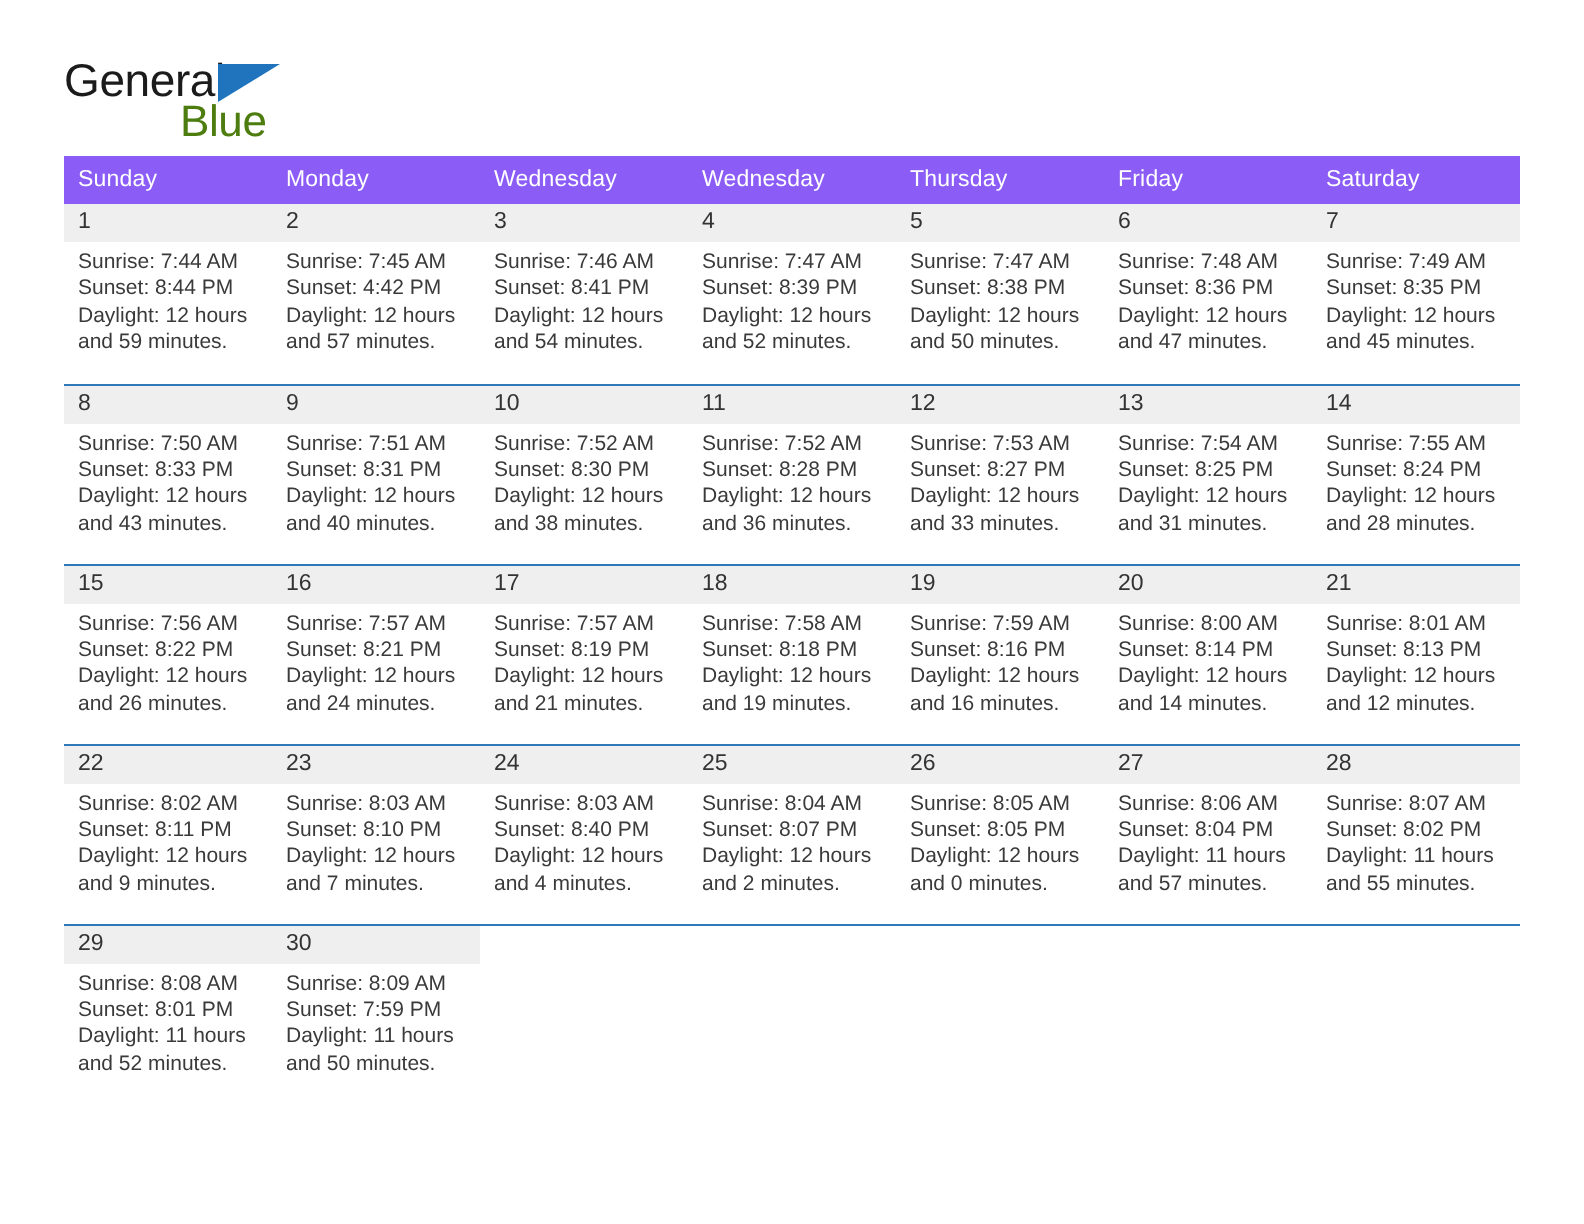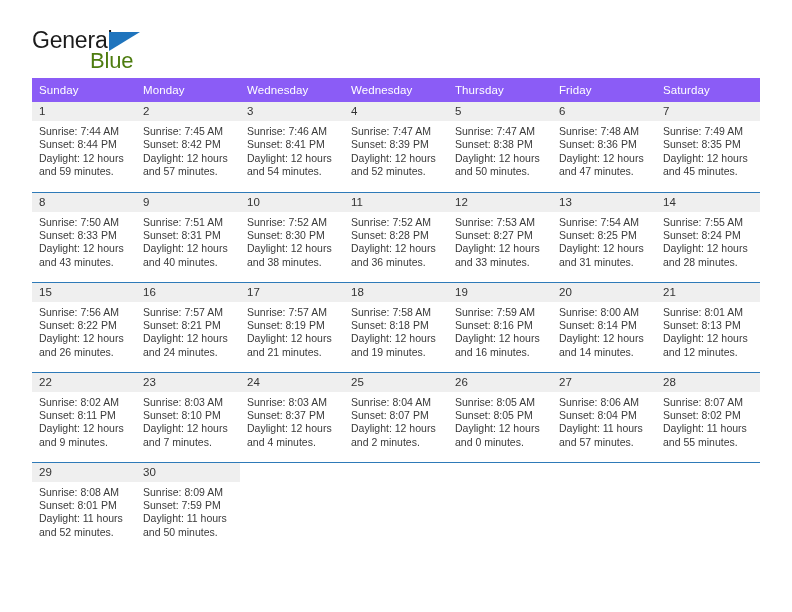--- a/index.html
+++ b/index.html
@@ -179,21 +179,21 @@
               <div>Sunrise: 7:44 AM</div>
               <div>Sunset: 8:44 PM</div>
               <div>Daylight: 12 hours</div>
               <div>and 59 minutes.</div>
             </div>
           </td>
           <td>
             <div class="daynum">2</div>
             <div class="details">
               <div>Sunrise: 7:45 AM</div>
-              <div>Sunset: 8:42 PM</div>
+              <div>Sunset: 4:42 PM</div>
               <div>Daylight: 12 hours</div>
               <div>and 57 minutes.</div>
             </div>
           </td>
           <td>
             <div class="daynum">3</div>
             <div class="details">
               <div>Sunrise: 7:46 AM</div>
               <div>Sunset: 8:41 PM</div>
               <div>Daylight: 12 hours</div>
@@ -383,21 +383,21 @@
               <div>Sunrise: 8:03 AM</div>
               <div>Sunset: 8:10 PM</div>
               <div>Daylight: 12 hours</div>
               <div>and 7 minutes.</div>
             </div>
           </td>
           <td>
             <div class="daynum">24</div>
             <div class="details">
               <div>Sunrise: 8:03 AM</div>
-              <div>Sunset: 8:37 PM</div>
+              <div>Sunset: 8:40 PM</div>
               <div>Daylight: 12 hours</div>
               <div>and 4 minutes.</div>
             </div>
           </td>
           <td>
             <div class="daynum">25</div>
             <div class="details">
               <div>Sunrise: 8:04 AM</div>
               <div>Sunset: 8:07 PM</div>
               <div>Daylight: 12 hours</div>

